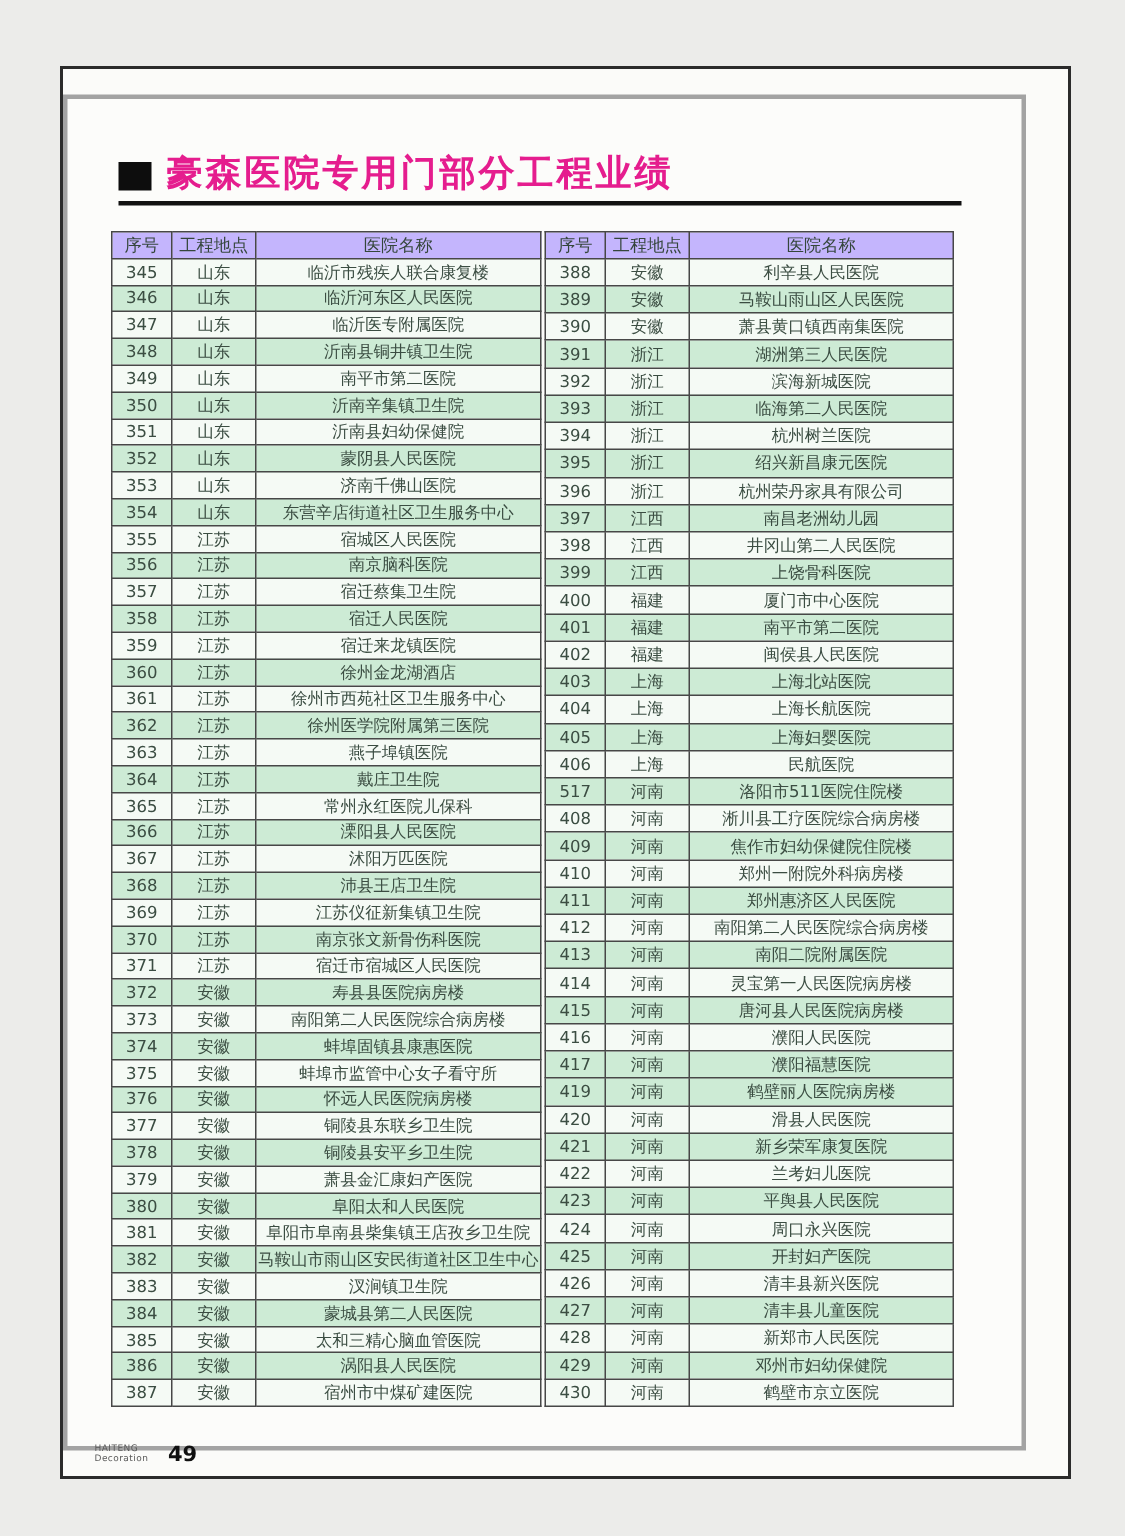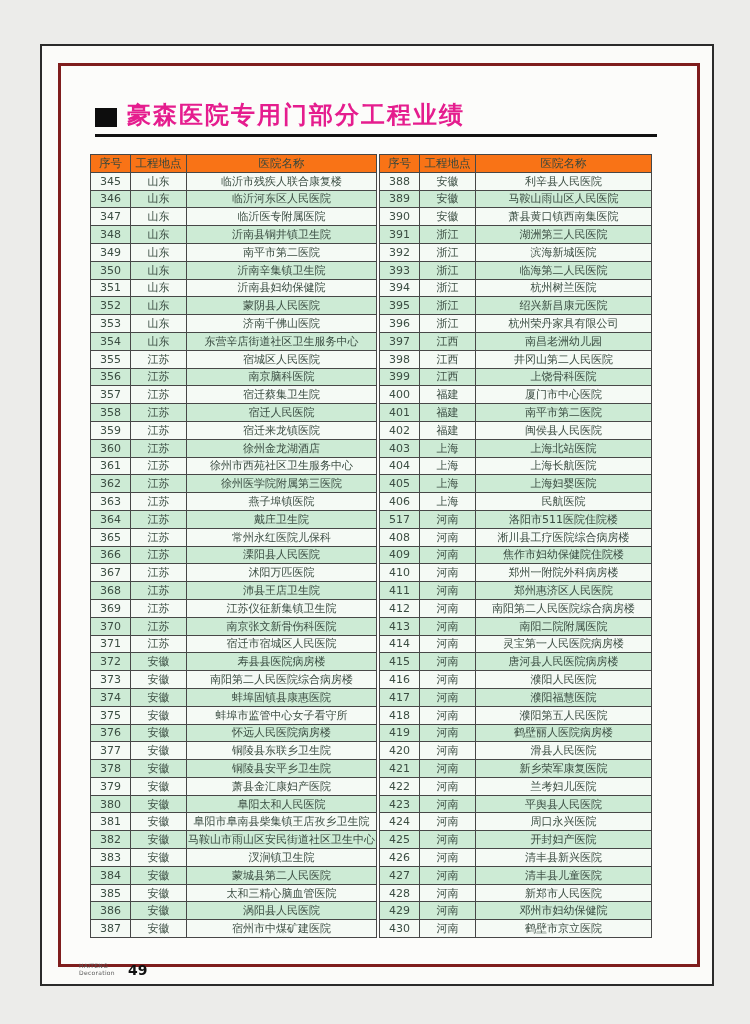--- a/index.html
+++ b/index.html
@@ -12,22 +12,22 @@
   }
   .photo-page{
     position:absolute;left:0;top:0;width:750px;height:1024px;
     background:#ececea;
   }
   .outer-frame{
     position:absolute;left:40px;top:44px;width:670px;height:938px;
     border:2px solid #2b2b2b;background:#fbfbf9;
   }
   .inner-frame{
-    position:absolute;left:16px;top:17px;width:636px;height:898px;
-    border:3px solid #7f1d1d;background:#fcfcfa;
+    position:absolute;left:0;top:17px;width:636px;height:898px;
+    border:3px solid #a3a3a3;background:#fcfcfa;
   }
   .title-block{
     position:absolute;left:34px;top:36px;width:562px;
     border-bottom:3px solid #111;
     padding-bottom:6px;
     display:flex;align-items:center;gap:10px;
   }
   .title-square{
     width:22px;height:19px;background:#0d0d0d;flex:0 0 auto;
     margin-top:4px;
@@ -52,21 +52,21 @@
     font-size:11px;
     color:#3b4d42;
     text-align:center;
     height:16.8px;
     padding:0 1px;
     white-space:nowrap;
     overflow:visible;
     line-height:1;
   }
   table.perf th{
-    background:#f97316;
+    background:#c4b5fd;
     font-weight:normal;
     font-size:11.5px;
     color:#35463c;
   }
   table.perf td{background:#f5faf5;}
   table.perf tr.green td{background:#cdebd5;}
   .col-serial{width:40px;}
   .col-loc{width:56px;}
   .col-name-l{width:186px;}
   .col-name-r{width:176px;}
@@ -487,25 +487,20 @@
               <tr>
                 <td>416</td>
                 <td>河南</td>
                 <td>濮阳人民医院</td>
               </tr>
               <tr class="green">
                 <td>417</td>
                 <td>河南</td>
                 <td>濮阳福慧医院</td>
               </tr>
-              <tr>
-                <td>418</td>
-                <td>河南</td>
-                <td>濮阳第五人民医院</td>
-              </tr>
               <tr class="green">
                 <td>419</td>
                 <td>河南</td>
                 <td>鹤壁丽人医院病房楼</td>
               </tr>
               <tr>
                 <td>420</td>
                 <td>河南</td>
                 <td>滑县人民医院</td>
               </tr>

